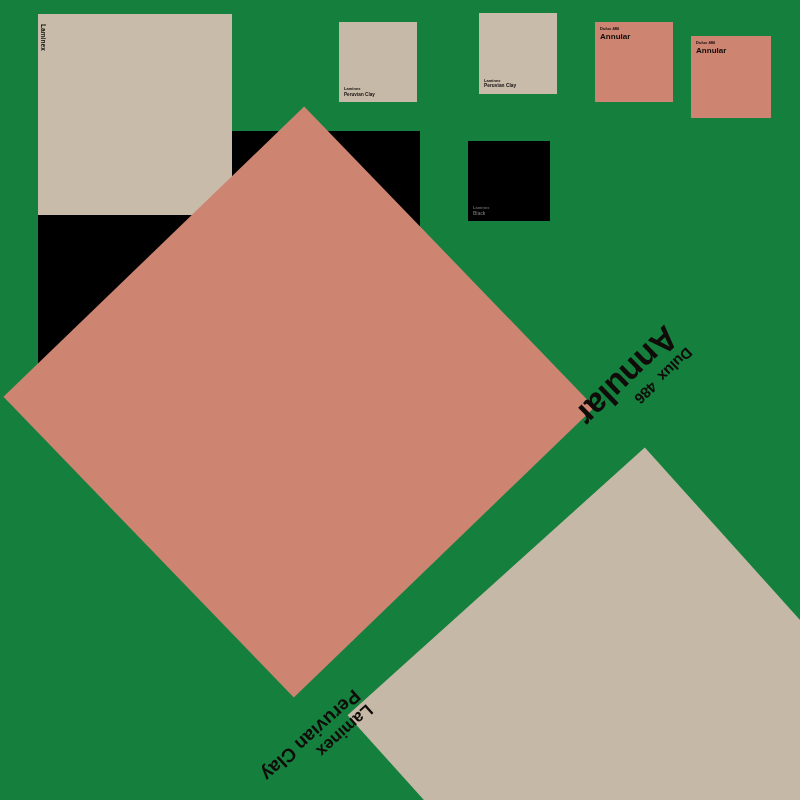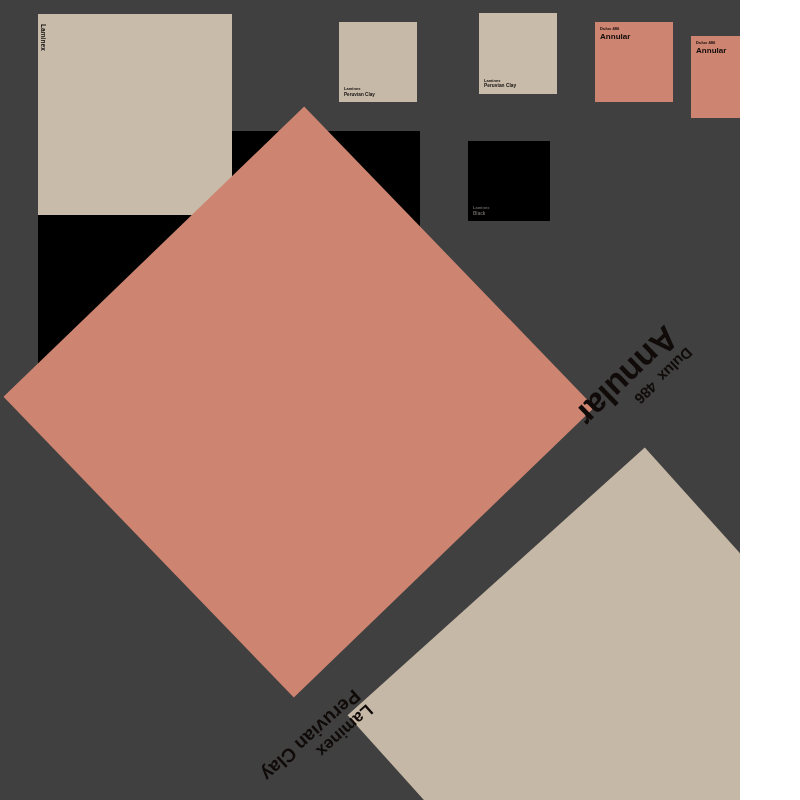--- a/index.html
+++ b/index.html
@@ -5,24 +5,24 @@
   html, body {
     margin: 0;
     padding: 0;
     background: #ffffff;
   }
   body {
     font-family: "Liberation Sans", sans-serif;
   }
   #stage {
     position: relative;
-    width: 740px;
+    width: 800px;
     height: 800px;
     overflow: hidden;
-    background: #404040;
+    background: #15803d;
   }
 
   
   .swatch {
     position: absolute;
     box-sizing: border-box;
     overflow: hidden;
   }
   .swatch .label {
     position: absolute;

